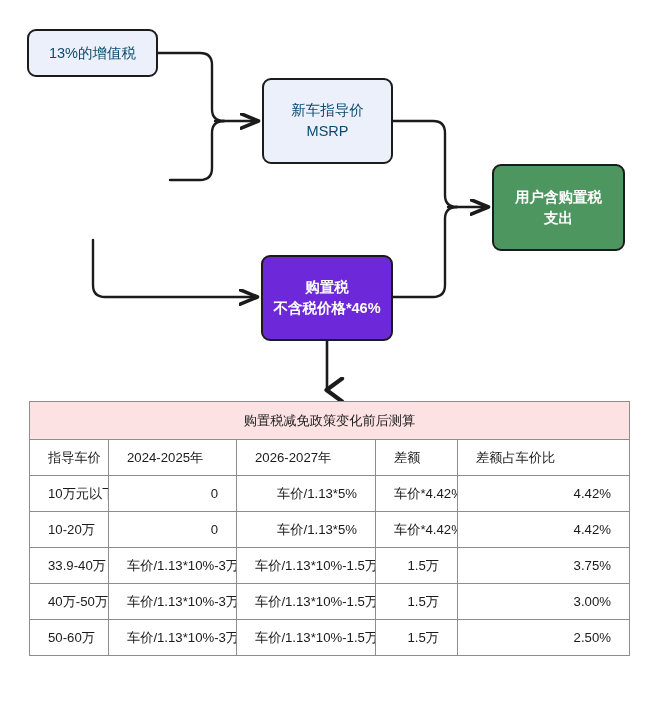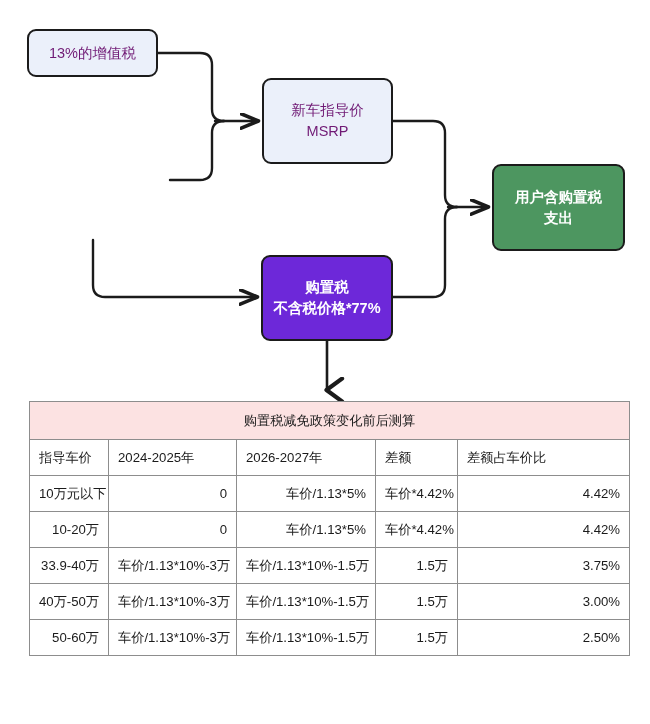--- a/index.html
+++ b/index.html
@@ -37,21 +37,21 @@
     border-radius: 9px;
     display: flex;
     align-items: center;
     justify-content: center;
     text-align: center;
     line-height: 1.42;
     z-index: 3;
   }
   .node-blue {
     background: #ebf0fa;
-    color: #701a75;
+    color: #0c4a6e;
     font-size: 14.5px;
     font-weight: 400;
   }
   .node-green {
     background: #4d9660;
     color: #ffffff;
     font-size: 14.5px;
     font-weight: 700;
   }
   .node-red {
@@ -78,21 +78,21 @@
     width: 600px;
     border-collapse: collapse;
     table-layout: fixed;
     font-size: 13.2px;
     color: #1b1b1b;
     background: #ffffff;
   }
   #calc-table td, #calc-table th {
     border: 1px solid #8d8d8d;
     height: 36px;
-    padding: 0 9px;
+    padding: 0 18px;
     font-weight: 400;
     box-sizing: border-box;
     white-space: nowrap;
     overflow: hidden;
   }
   #calc-table .title-cell {
     background: #fce2e2;
     text-align: center;
     height: 38px;
     font-size: 13.2px;
@@ -164,21 +164,21 @@
   <div class="node node-green" id="node-expense">
     <div class="node-lines">
       <span>用户含购置税</span>
       <span>支出</span>
     </div>
   </div>
 
   <div class="node node-red" id="node-puretax">
     <div class="node-lines">
       <span>购置税</span>
-      <span>不含税价格*77%</span>
+      <span>不含税价格*46%</span>
     </div>
   </div>
 
   <table id="calc-table">
     <colgroup>
       <col class="w1">
         <col class="w2">
         <col class="w3">
         <col class="w4">
         <col class="w5">

